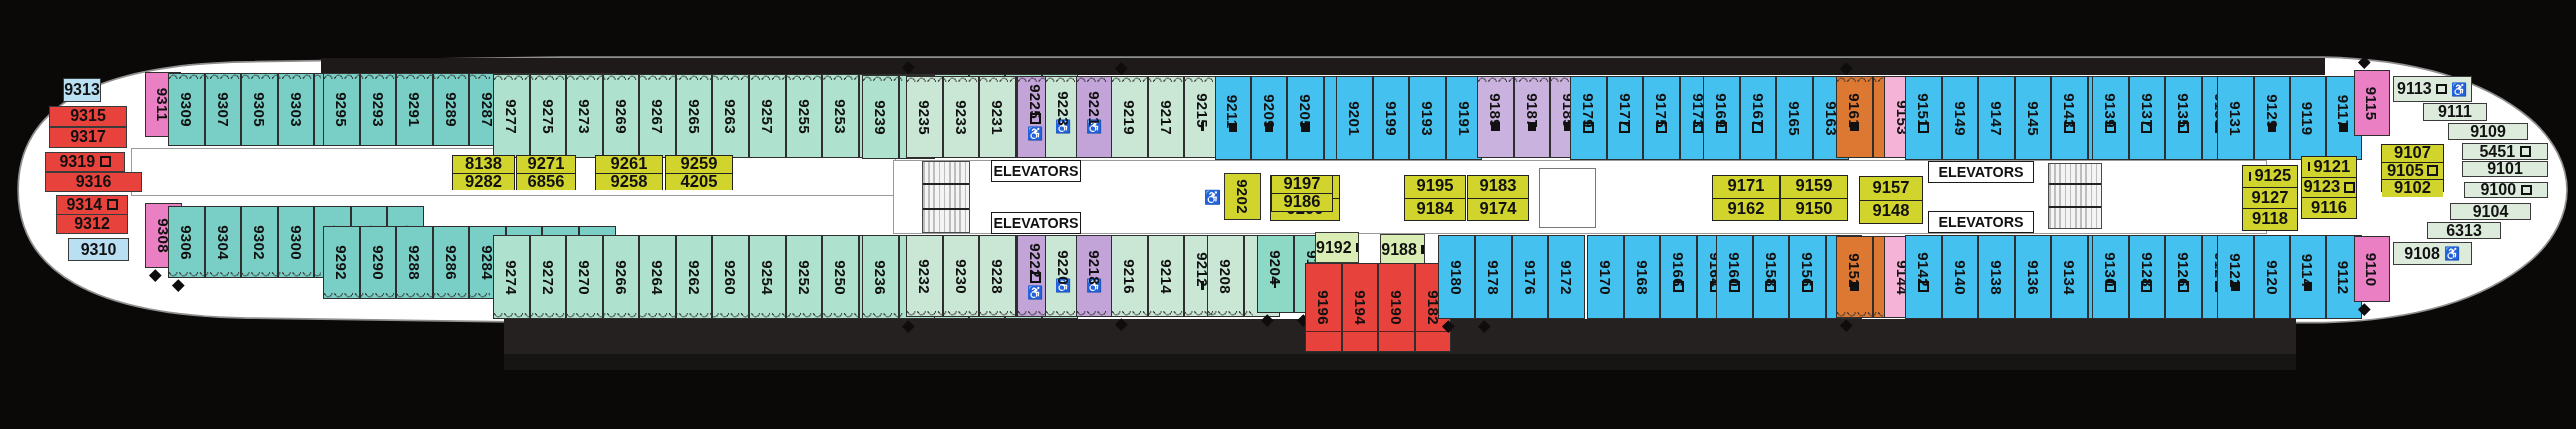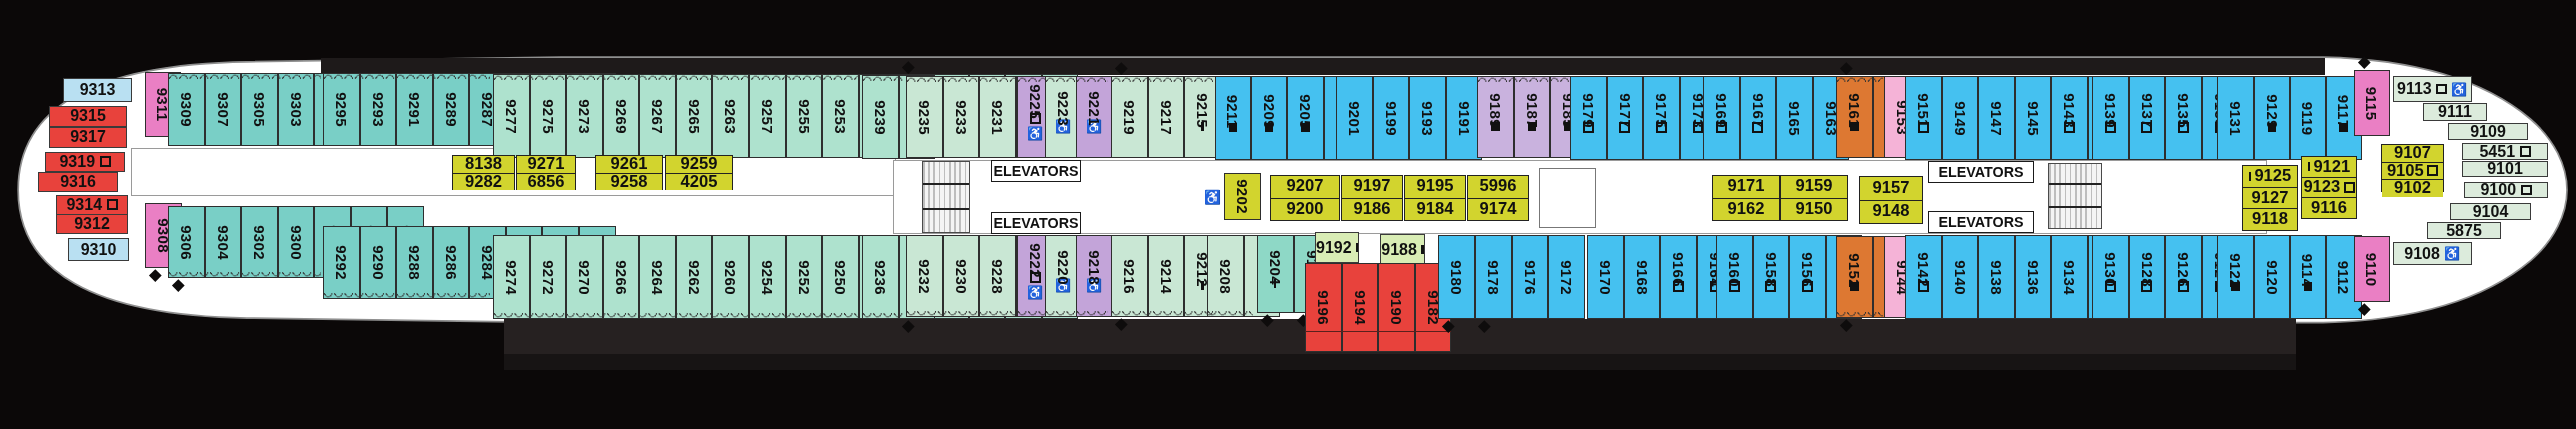--- a/index.html
+++ b/index.html
@@ -81,42 +81,42 @@
   <div class="blank" style="left:1539px;top:168px;width:57px;height:60px"></div>
 
   <div class="stairs" style="left:922px;top:161px;width:48px;height:72px"></div>
   <div class="stairs" style="left:2048px;top:163px;width:54px;height:66px"></div>
 
   <div class="elevbox" style="left:991px;top:160px;width:90px;height:22px">ELEVATORS</div>
   <div class="elevbox" style="left:991px;top:212px;width:90px;height:22px">ELEVATORS</div>
   <div class="elevbox" style="left:1928px;top:161px;width:106px;height:22px">ELEVATORS</div>
   <div class="elevbox" style="left:1928px;top:211px;width:106px;height:22px">ELEVATORS</div>
 
-  <div class="grp h" style="left:63px;top:78px;width:69px;height:24px">
+  <div class="grp h" style="left:63px;top:78px;width:38px;height:24px">
       <div class="hcab c-lb">
         <span class="num-h">9313</span>
       </div>
     </div>
   <div class="grp h" style="left:49px;top:106px;width:78px;height:20.6px">
       <div class="hcab c-red">
         <span class="num-h">9315</span>
       </div>
     </div>
   <div class="grp h" style="left:49px;top:127px;width:78px;height:20.6px">
       <div class="hcab c-red">
         <span class="num-h">9317</span>
       </div>
     </div>
   <div class="grp h" style="left:45px;top:152px;width:80px;height:19.5px">
       <div class="hcab c-red">
         <span class="num-h">9319</span>
         <span class="mk sqo"></span>
       </div>
     </div>
-  <div class="grp h" style="left:38px;top:172px;width:80px;height:19.5px">
+  <div class="grp h" style="left:45px;top:172px;width:97px;height:19.5px">
       <div class="hcab c-red">
         <span class="num-h">9316</span>
       </div>
     </div>
   <div class="grp h" style="left:56px;top:195px;width:72px;height:19.5px">
       <div class="hcab c-red">
         <span class="num-h">9314</span>
         <span class="mk sqo"></span>
       </div>
     </div>
@@ -946,39 +946,39 @@
       </div>
     </div>
   <div class="grp s" style="left:1270px;top:175px;width:70px;height:46px">
       <div class="srow c-yel">
         <span class="num-h">9207</span>
       </div>
       <div class="srow c-yel">
         <span class="num-h">9200</span>
       </div>
     </div>
-  <div class="grp s" style="left:1341px;top:175px;width:62px;height:46px">
+  <div class="grp s" style="left:1271px;top:175px;width:62px;height:37px">
       <div class="srow c-yel">
         <span class="num-h">9197</span>
       </div>
       <div class="srow c-yel">
         <span class="num-h">9186</span>
       </div>
     </div>
   <div class="grp s" style="left:1404px;top:175px;width:62px;height:46px">
       <div class="srow c-yel">
         <span class="num-h">9195</span>
       </div>
       <div class="srow c-yel">
         <span class="num-h">9184</span>
       </div>
     </div>
   <div class="grp s" style="left:1467px;top:175px;width:62px;height:46px">
       <div class="srow c-yel">
-        <span class="num-h">5996</span>
+        <span class="num-h">9183</span>
       </div>
       <div class="srow c-yel">
         <span class="num-h">9174</span>
       </div>
     </div>
   <div class="grp s" style="left:1712px;top:175px;width:68px;height:46px">
       <div class="srow c-yel">
         <span class="num-h">9171</span>
       </div>
       <div class="srow c-yel">
@@ -1073,21 +1073,21 @@
         <span class="mk sqo"></span>
       </div>
     </div>
   <div class="grp h" style="left:2450px;top:203px;width:81px;height:17px">
       <div class="hcab c-bow">
         <span class="num-h">9104</span>
       </div>
     </div>
   <div class="grp h" style="left:2427px;top:222px;width:74px;height:17px">
       <div class="hcab c-bow">
-        <span class="num-h">5875</span>
+        <span class="num-h">6313</span>
       </div>
     </div>
   <div class="grp h" style="left:2393px;top:242px;width:79px;height:23px">
       <div class="hcab c-bow">
         <span class="num-h">9108</span>
         <span class="mk wc">♿</span>
       </div>
     </div>
 
 </div>

